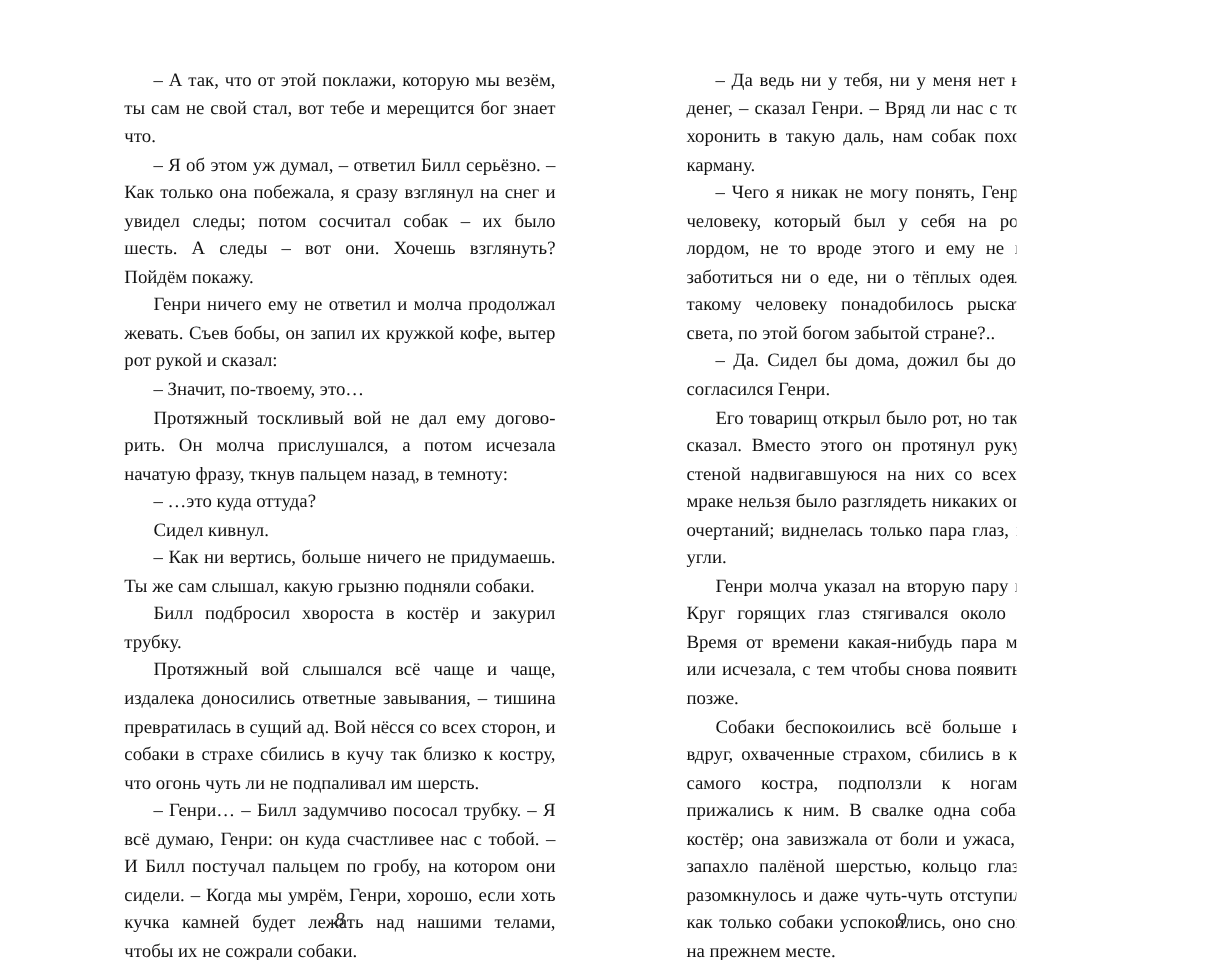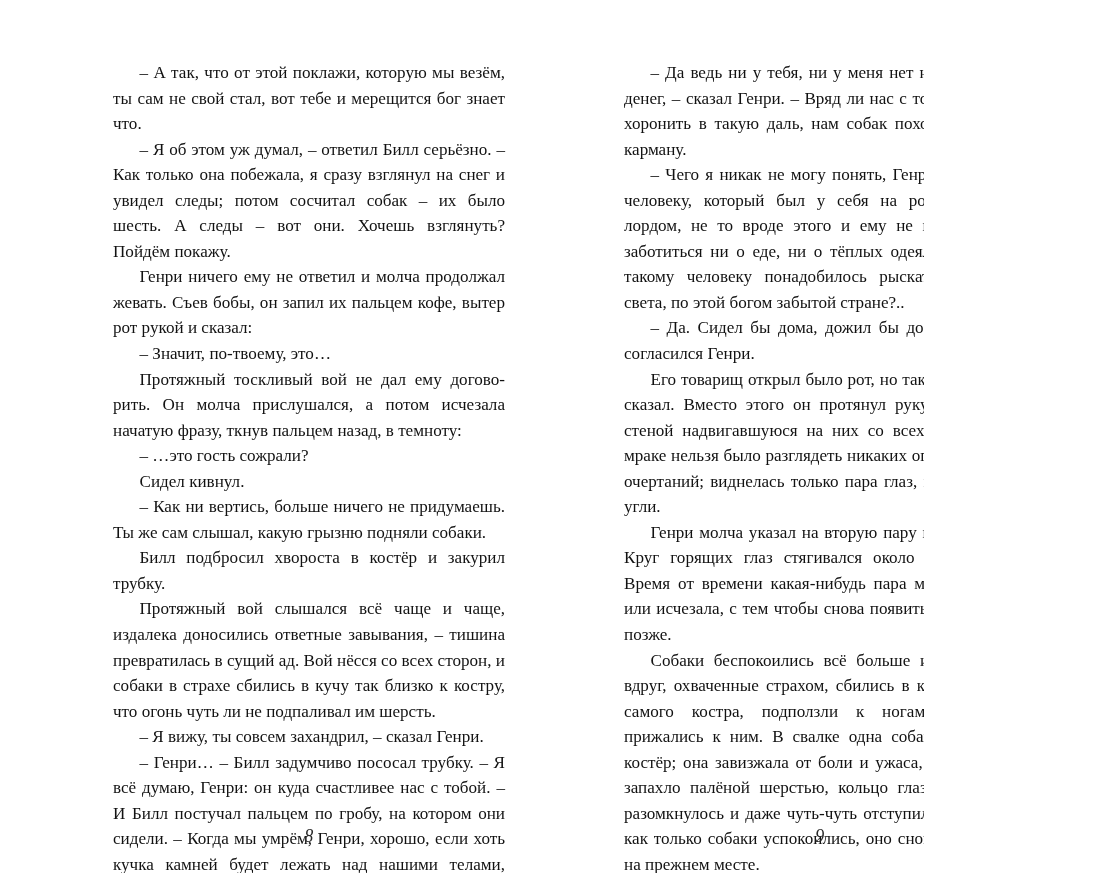--- a/index.html
+++ b/index.html
@@ -58,29 +58,28 @@
   }
 </style>
 </head>
 <body>
 
 <div class="page-spread">
 
   <div class="column column-left">
     <p>– А так, что от этой поклажи, которую мы ве­зём, ты сам не свой стал, вот тебе и мерещится бог знает что.</p>
     <p>– Я об этом уж думал, – ответил Билл серьёз­но. – Как только она побежала, я сразу взглянул на снег и увидел следы; потом сосчитал собак – их было шесть. А следы – вот они. Хочешь взгля­нуть? Пойдём покажу.</p>
-    <p>Генри ничего ему не ответил и молча продол­жал жевать. Съев бобы, он запил их пальцем ко­фе, вытер рот рукой и сказал:</p>
+    <p>Генри ничего ему не ответил и молча продол­жал жевать. Съев бобы, он запил их кружкой ко­фе, вытер рот рукой и сказал:</p>
     <p>– Значит, по-твоему, это…</p>
     <p>Протяжный тоскливый вой не дал ему догово­рить. Он молча прислушался, а потом исчезала начатую фразу, ткнув пальцем назад, в темноту:</p>
-    <p>– …это гость сожрали?</p>
+    <p>– …это куда оттуда?</p>
     <p>Сидел кивнул.</p>
     <p>– Как ни вертись, больше ничего не придума­ешь. Ты же сам слышал, какую грызню подняли собаки.</p>
     <p>Билл подбросил хвороста в костёр и закурил трубку.</p>
     <p>Протяжный вой слышался всё чаще и чаще, издалека доносились ответные завывания, – ти­шина превратилась в сущий ад. Вой нёсся со всех сторон, и собаки в страхе сбились в кучу так близ­ко к костру, что огонь чуть ли не подпаливал им шерсть.</p>
-    <p>– Я вижу, ты совсем захандрил, – сказал Генри.</p>
     <p>– Генри… – Билл задумчиво пососал труб­ку. – Я всё думаю, Генри: он куда счастливее нас с тобой. – И Билл постучал пальцем по гробу, на котором они сидели. – Когда мы умрём, Генри, хорошо, если хоть кучка камней будет лежать над нашими телами, чтобы их не сожрали собаки.</p>
   </div>
 
   <div class="column column-right">
     <p>– Да ведь ни у тебя, ни у меня нет ни родни, ни денег, – сказал Генри. – Вряд ли нас с тобой повезут хоронить в такую даль, нам собак похо­роны не по карману.</p>
     <p>– Чего я никак не могу понять, Генри, это за­чем человеку, который был у себя на родине не то лордом, не то вроде этого и ему не приходилось заботиться ни о еде, ни о тёплых одеялах, – зачем такому человеку понадобилось рыскать на краю света, по этой богом забытой стране?..</p>
     <p>– Да. Сидел бы дома, дожил бы до старости, – согласился Генри.</p>
     <p>Его товарищ открыл было рот, но так ничего и не сказал. Вместо этого он протянул руку в тем­ноту, стеной надвигавшуюся на них со всех сто­рон. Во мраке нельзя было разглядеть никаких определённых очертаний; виднелась только пара глаз, горящих как угли.</p>
     <p>Генри молча указал на вторую пару и на тре­тью. Круг горящих глаз стягивался около их стоянки. Время от времени какая-нибудь пара меняла место или исчезала, с тем чтобы снова по­явиться секундой позже.</p>
     <p>Собаки беспокоились всё больше и больше, и вдруг, охваченные страхом, сбились в кучу по­чти у самого костра, подползли к ногам людей и прижались к ним. В свалке одна собака попала в костёр; она завизжала от боли и ужаса, и в воз­духе запахло палёной шерстью, кольцо глаз на минуту разомкнулось и даже чуть-чуть отступи­ло назад, но, как только собаки успокоились, оно снова оказалось на прежнем месте.</p>

